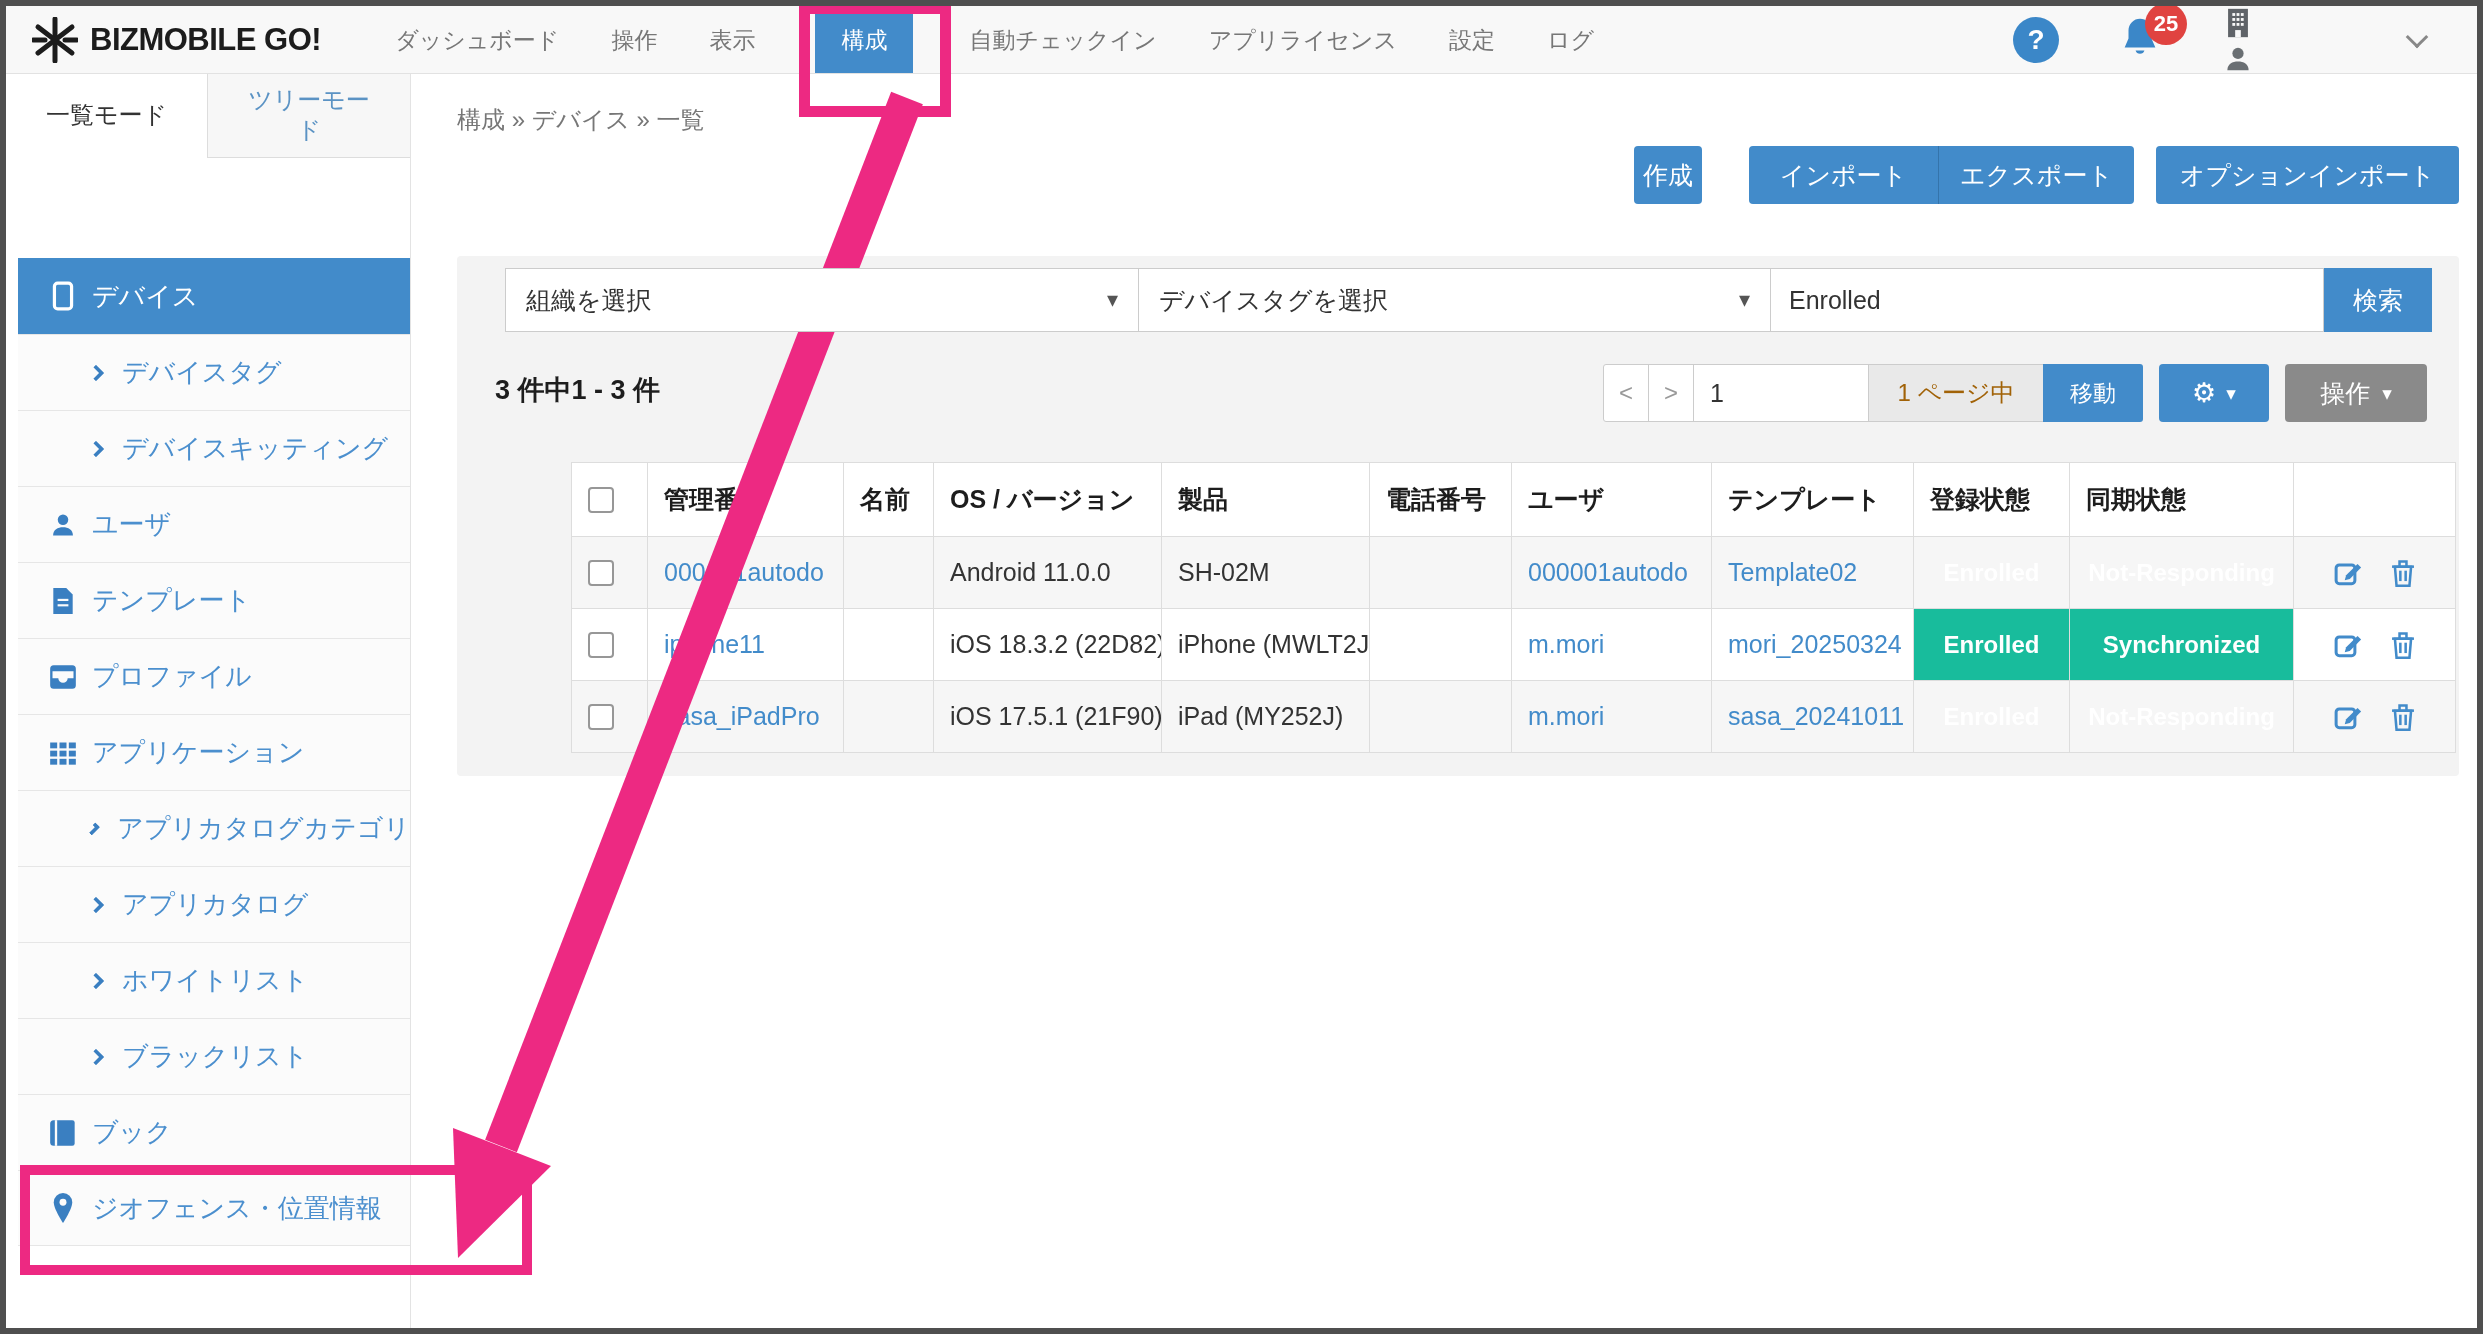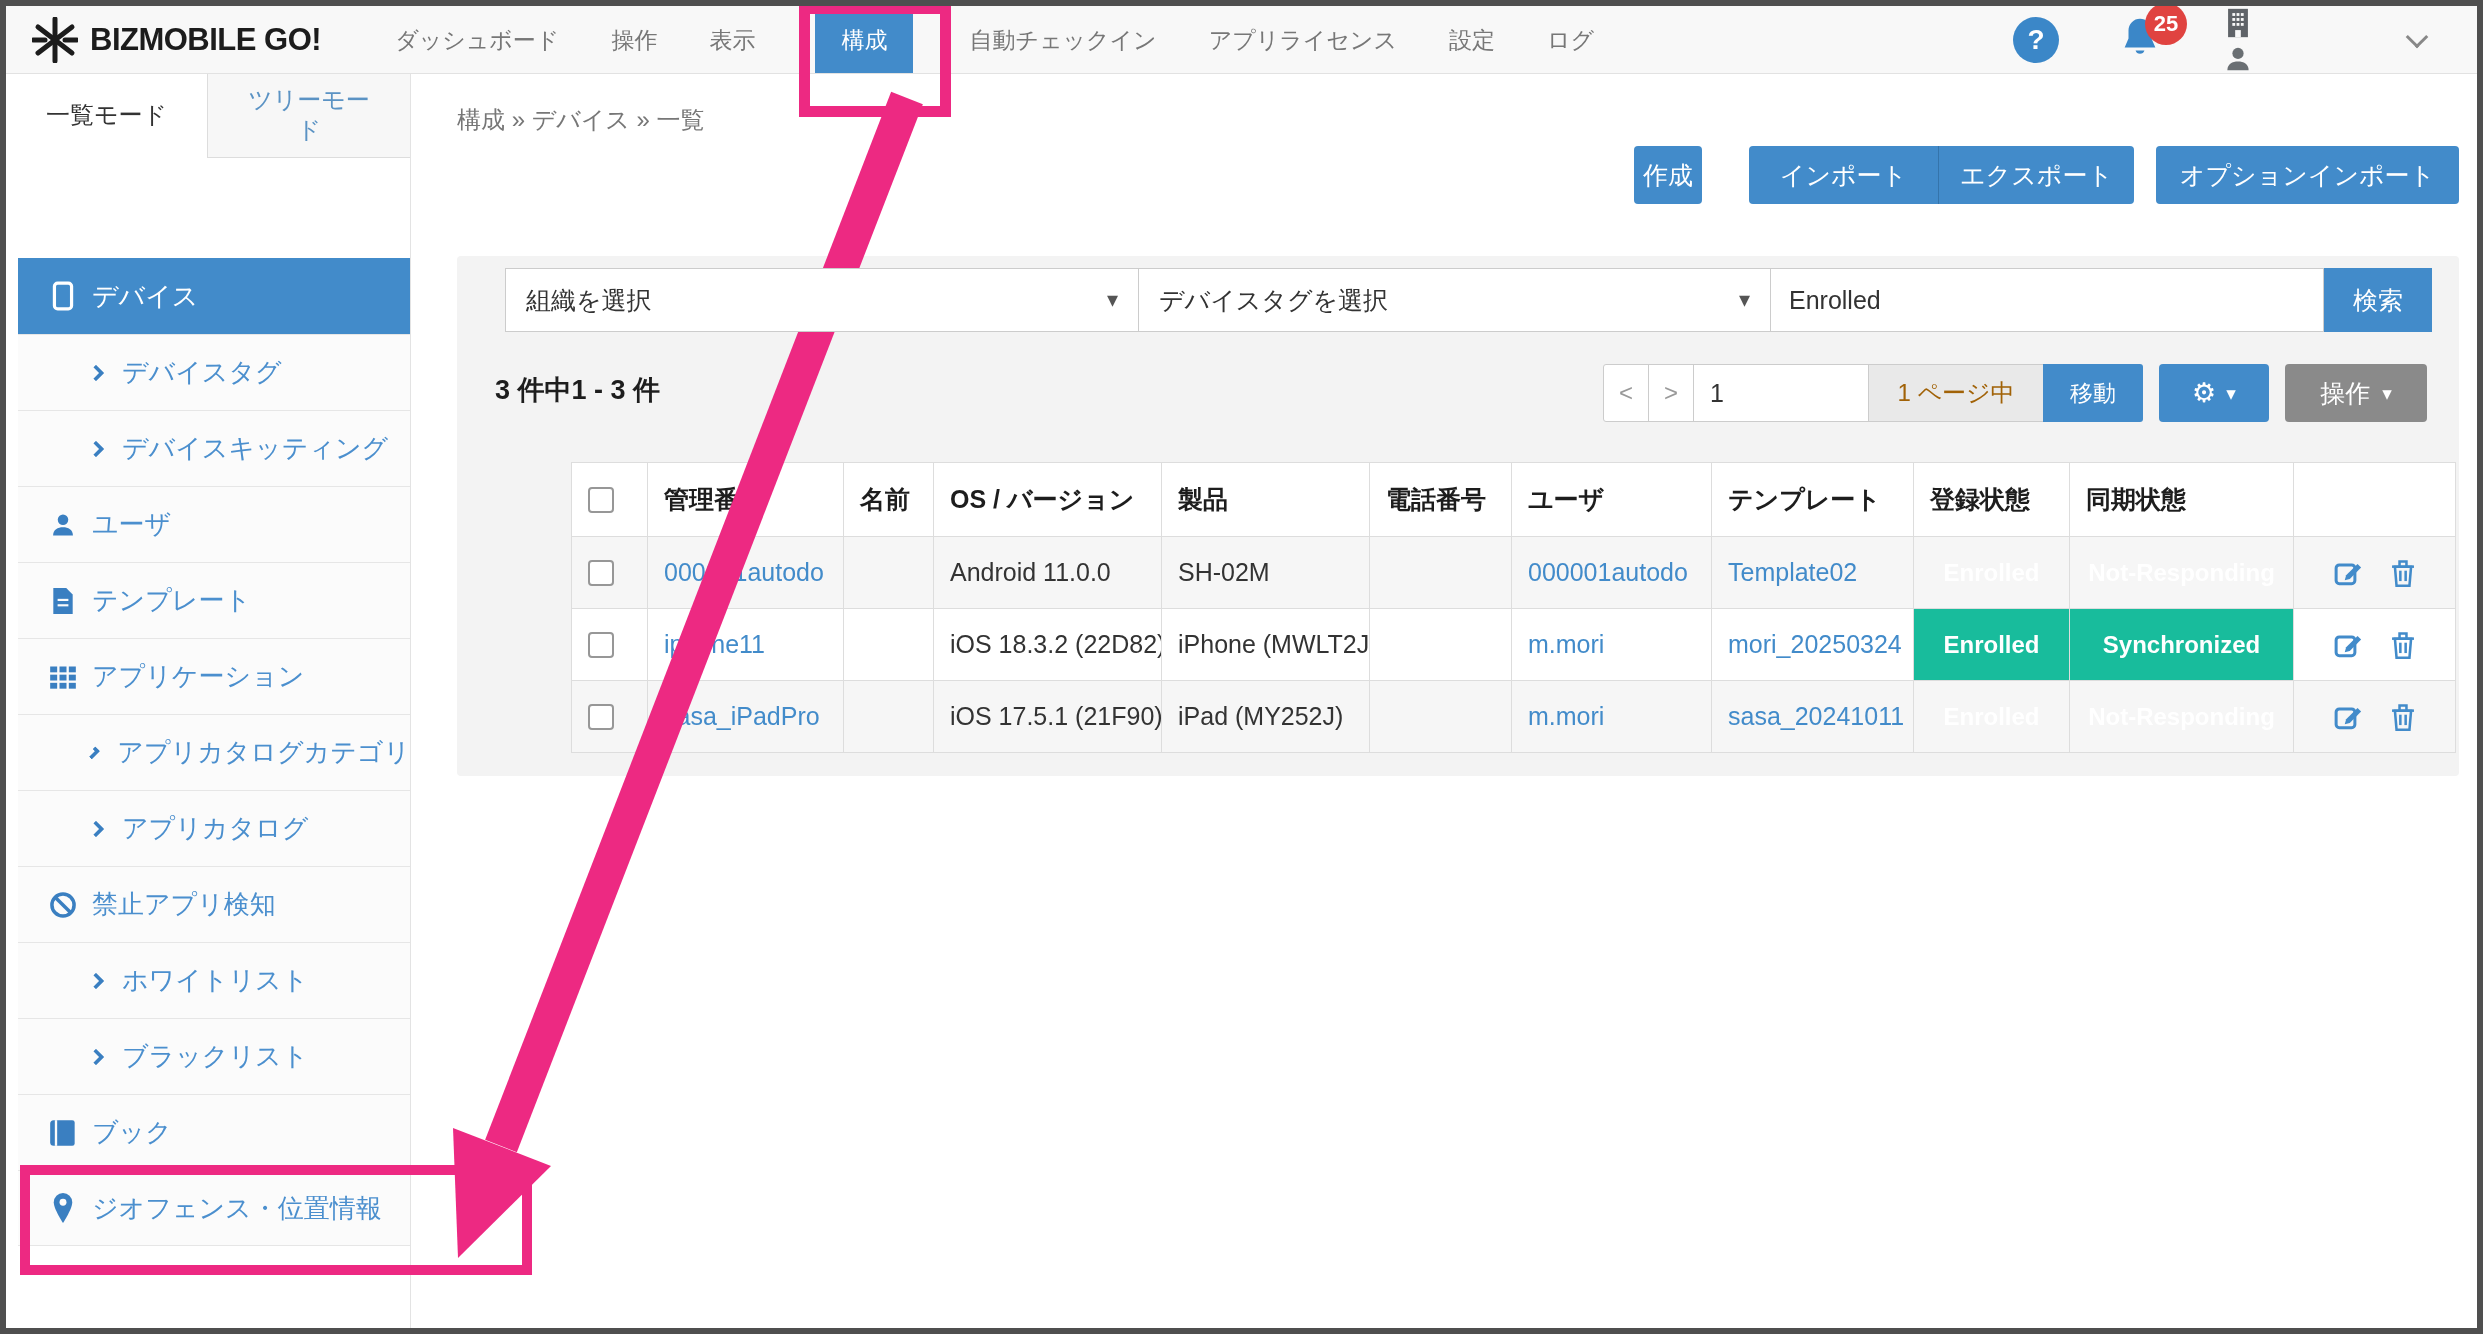--- a/index.html
+++ b/index.html
@@ -210,20 +210,29 @@
             <g stroke="#fbfbfb" stroke-width="2">
               <line x1="6" y1="12" x2="16" y2="12"></line>
               <line x1="6" y1="17" x2="16" y2="17"></line>
             </g>
           </svg>
         </span>
         <span>テンプレート</span>
       </div>
       <div class="menu-item">
         <span class="mi-icon">
+          <svg width="28" height="26" viewBox="0 0 24 22">
+            <path fill="currentColor" d="M2 0h20v22H2z" opacity="0"></path>
+            <path fill="currentColor" d="M1 4a3 3 0 0 1 3-3h16a3 3 0 0 1 3 3v14a3 3 0 0 1-3 3H4a3 3 0 0 1-3-3zm2 8h5a4 4 0 0 0 8 0h5V6H3z" fill-rule="evenodd"></path>
+          </svg>
+        </span>
+        <span>プロファイル</span>
+      </div>
+      <div class="menu-item">
+        <span class="mi-icon">
           <svg width="28" height="28" viewBox="0 0 24 24">
             <g fill="currentColor">
               <rect x="1" y="3" width="6" height="5"></rect>
               <rect x="9" y="3" width="6" height="5"></rect>
               <rect x="17" y="3" width="6" height="5"></rect>
               <rect x="1" y="10" width="6" height="5"></rect>
               <rect x="9" y="10" width="6" height="5"></rect>
               <rect x="17" y="10" width="6" height="5"></rect>
               <rect x="1" y="17" width="6" height="5"></rect>
               <rect x="9" y="17" width="6" height="5"></rect>
@@ -233,29 +242,20 @@
         </span>
         <span>アプリケーション</span>
       </div>
       <div class="menu-item">
         <span class="chev"></span>
         <span>アプリカタログカテゴリ</span>
       </div>
       <div class="menu-item">
         <span class="chev"></span>
         <span>アプリカタログ</span>
-      </div>
-      <div class="menu-item">
-        <span class="mi-icon">
-          <svg width="28" height="28" viewBox="0 0 24 24">
-            <circle cx="12" cy="12" r="9.5" fill="none" stroke="currentColor" stroke-width="3"></circle>
-            <line x1="5.5" y1="5.5" x2="18.5" y2="18.5" stroke="currentColor" stroke-width="3"></line>
-          </svg>
-        </span>
-        <span>禁止アプリ検知</span>
       </div>
       <div class="menu-item">
         <span class="chev"></span>
         <span>ホワイトリスト</span>
       </div>
       <div class="menu-item">
         <span class="chev"></span>
         <span>ブラックリスト</span>
       </div>
       <div class="menu-item">

